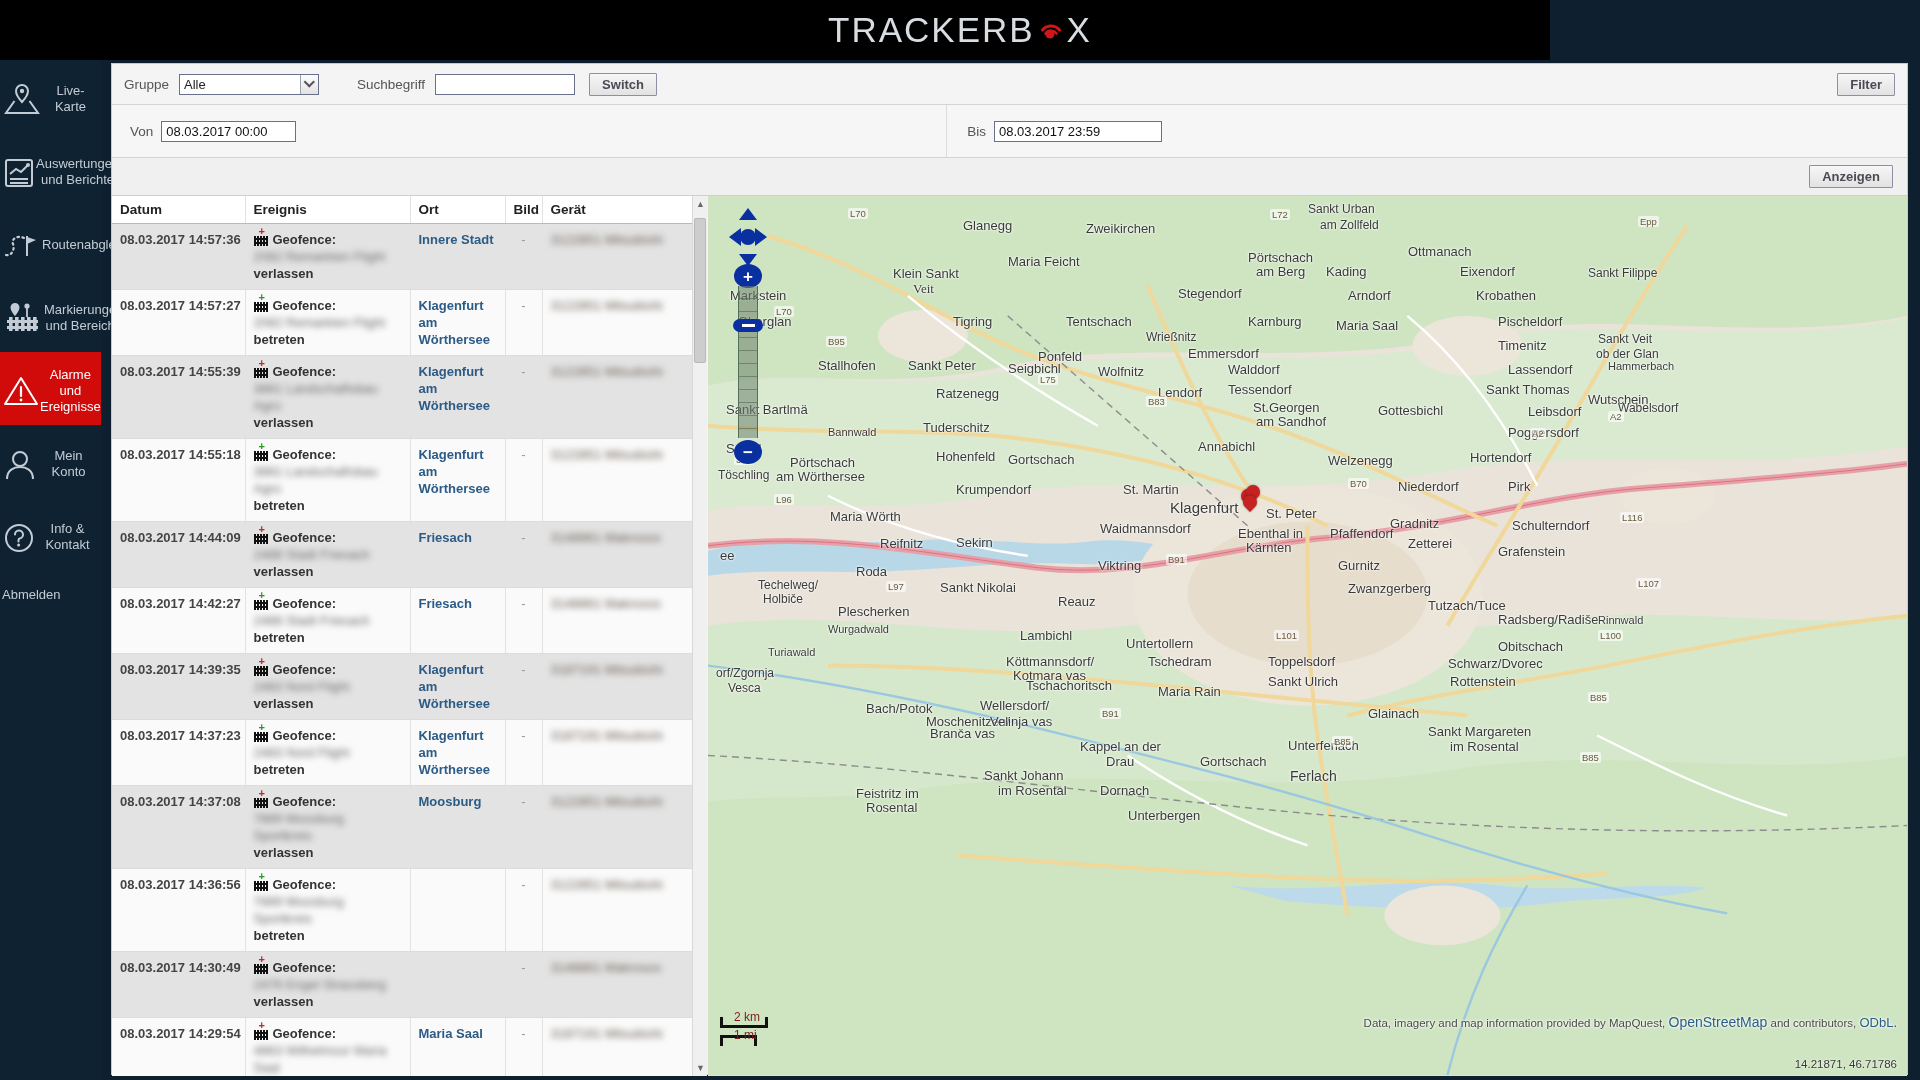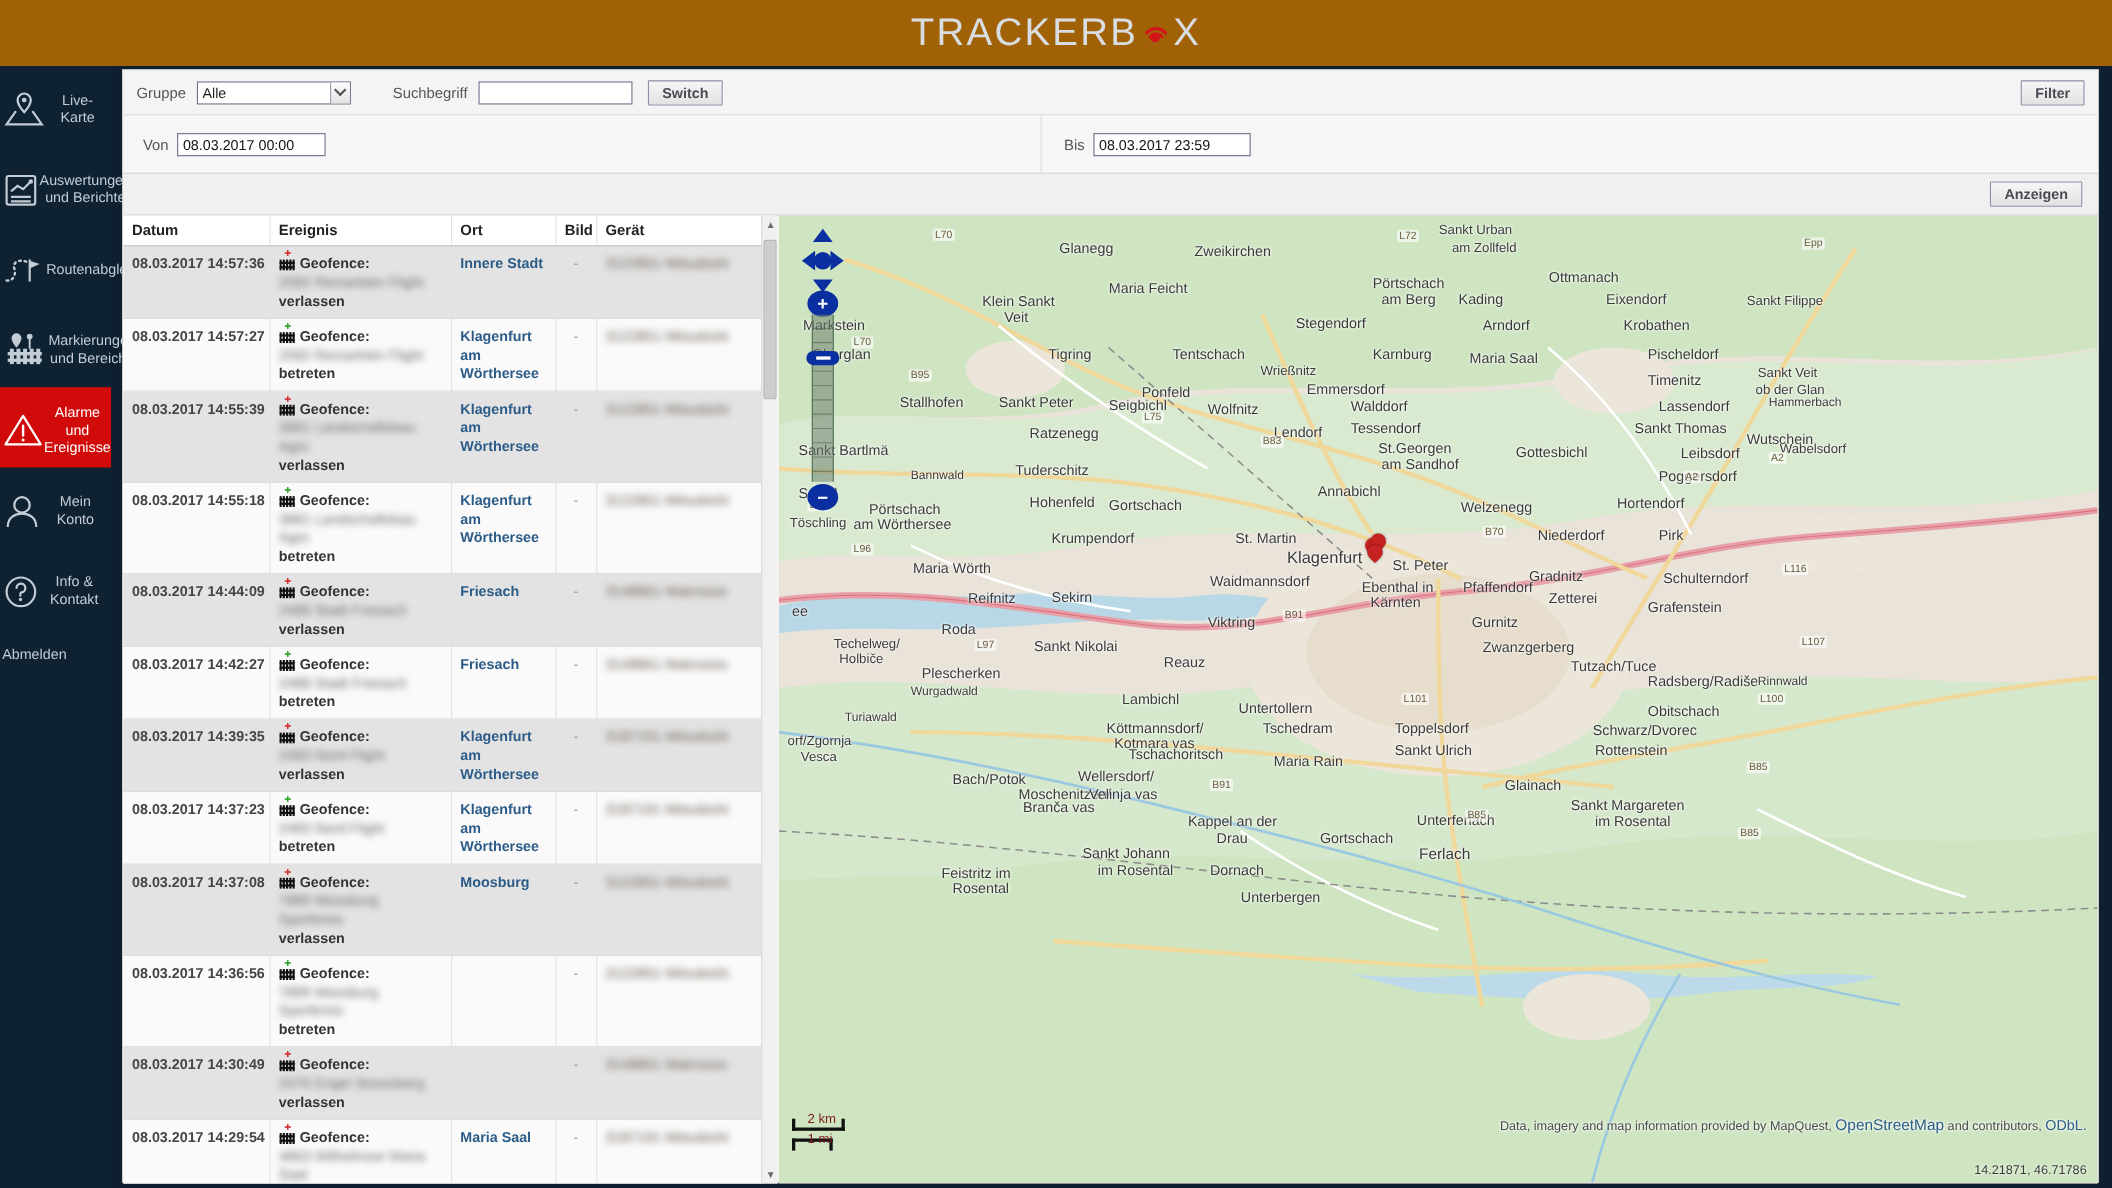--- a/index.html
+++ b/index.html
@@ -7,22 +7,22 @@
   body {
     width:1920px; height:1080px; overflow:hidden;
     background:#0e2030;
     font-family:"Liberation Sans", sans-serif;
     font-size:13px; color:#333;
   }
   .app { position:relative; width:1920px; height:1080px; }
 
   
   .header {
-    position:absolute; left:0; top:0; width:1920px; height:60px;
-    background:#a16207;
+    position:absolute; left:0; top:0; width:1550px; height:60px;
+    background:#000000;
   }
   .logo {
     position:absolute; left:0; top:0; width:1920px; height:60px;
     display:flex; align-items:center; justify-content:center;
     letter-spacing:2px;
   }
   .logo-text {
     font-size:35px; font-weight:400; color:#d8dde2;
     font-family:"Liberation Sans", sans-serif; letter-spacing:2px;
     display:flex; align-items:center;
@@ -313,21 +313,21 @@
       <button class="btn">Filter</button>
     </div>
 
     <div class="daterow">
       <div class="dcell">
         <span class="lbl">Von</span>
         <input class="txtinput" style="width: 135px; margin-left: 8px;" value="08.03.2017 00:00">
       </div>
       <div class="dcell second" style="align-items:center;">
         <span class="lbl">Bis</span>
-        <input class="txtinput" style="width: 143px; margin-left: 8px;" value="08.03.2017 23:59">
+        <input class="txtinput" style="width: 168px; margin-left: 8px;" value="08.03.2017 23:59">
       </div>
     </div>
 
     <div class="actionrow">
       <button class="btn">Anzeigen</button>
     </div>
 
     <div class="body-area">
 
       <div class="tablewrap">
@@ -657,21 +657,21 @@
         </svg>
 
         <div id="map-labels">
             <div class="cityname" style="left: 255px; top: 22px; font-size: 13px;">Glanegg</div>
             <div class="cityname" style="left: 378px; top: 25px; font-size: 13px;">Zweikirchen</div>
             <div class="cityname" style="left: 600px; top: 6px; font-size: 12px;">Sankt Urban</div>
             <div class="cityname" style="left: 612px; top: 22px; font-size: 12px;">am Zollfeld</div>
             <div class="cityname" style="left: 300px; top: 58px; font-size: 13px;">Maria Feicht</div>
             <div class="cityname" style="left: 700px; top: 48px; font-size: 13px;">Ottmanach</div>
             <div class="cityname" style="left: 185px; top: 70px; font-size: 13px;">Klein Sankt</div>
-            <div class="cityname" style="left: 205px; top: 85px; font-size: 13px;">Veit</div>
+            <div class="cityname" style="left: 205px; top: 85px; font-size: 13px; font-family: Liberation Serif, serif;">Veit</div>
             <div class="cityname" style="left: 540px; top: 54px; font-size: 13px;">Pörtschach</div>
             <div class="cityname" style="left: 548px; top: 68px; font-size: 13px;">am Berg</div>
             <div class="cityname" style="left: 618px; top: 68px; font-size: 13px;">Kading</div>
             <div class="cityname" style="left: 752px; top: 68px; font-size: 13px;">Eixendorf</div>
             <div class="cityname" style="left: 880px; top: 70px; font-size: 12px;">Sankt Filippe</div>
             <div class="cityname" style="left: 22px; top: 92px; font-size: 13px;">Markstein</div>
             <div class="cityname" style="left: 470px; top: 90px; font-size: 13px;">Stegendorf</div>
             <div class="cityname" style="left: 640px; top: 92px; font-size: 13px;">Arndorf</div>
             <div class="cityname" style="left: 768px; top: 92px; font-size: 13px;">Krobathen</div>
             <div class="cityname" style="left: 30px; top: 118px; font-size: 13px;">Oberglan</div>

